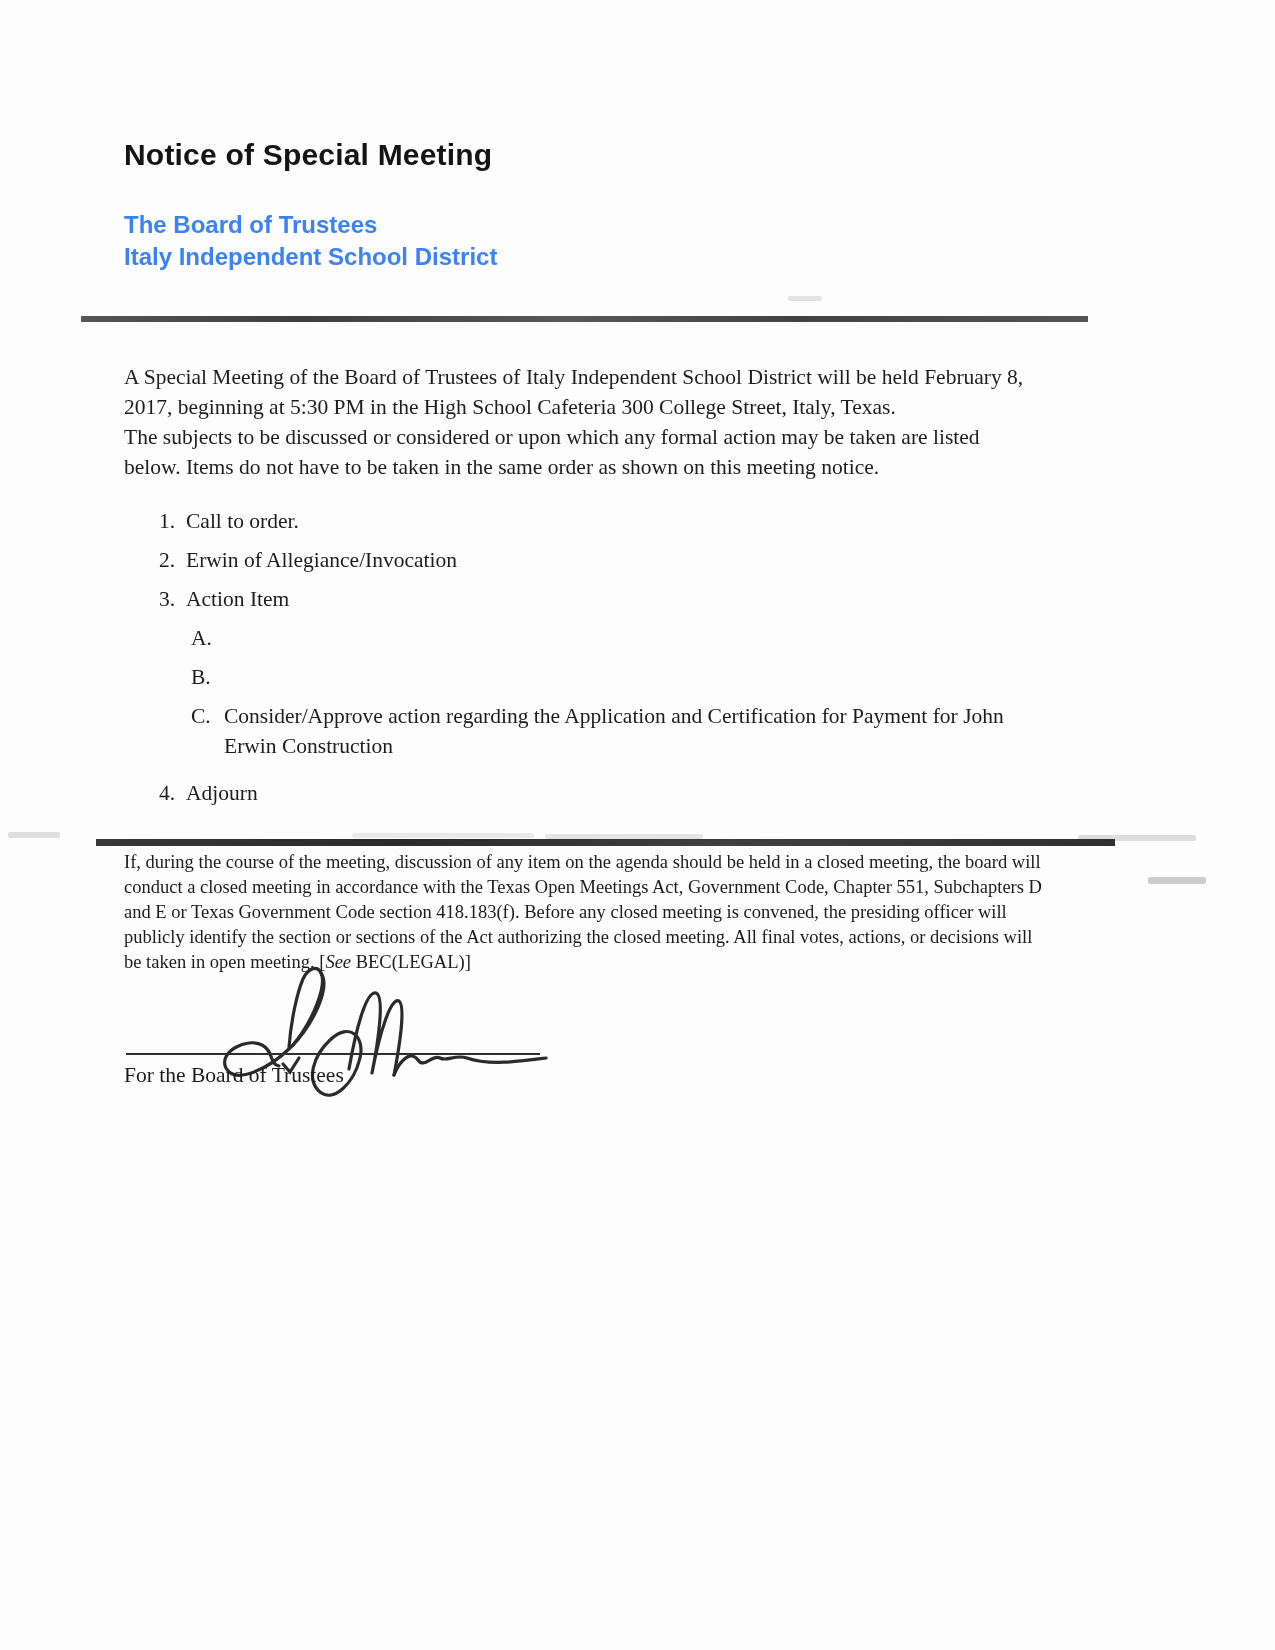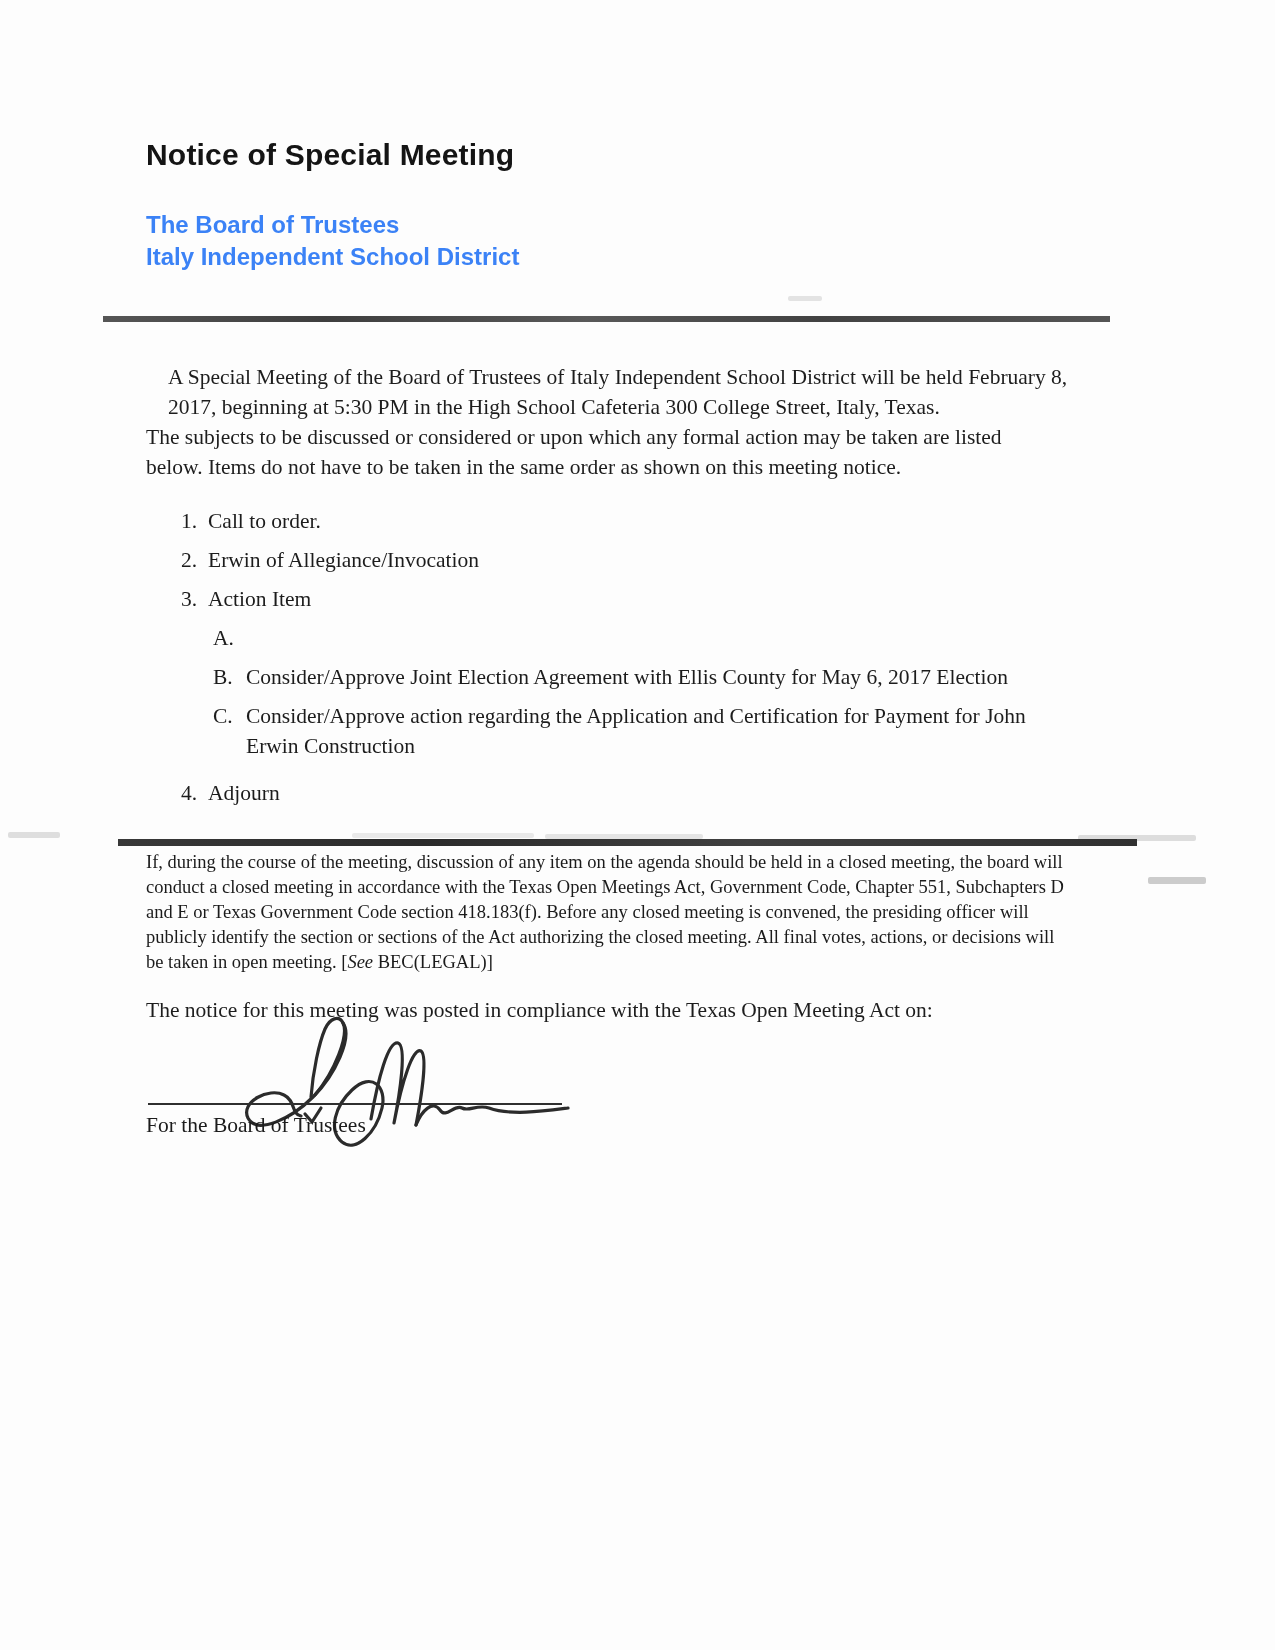--- a/index.html
+++ b/index.html
@@ -6,21 +6,21 @@
   html,body { background:#e8e8e8; }
   .page {
     position:relative;
     width:1275px; height:1650px;
     background:#fdfdfd;
     overflow:hidden;
     font-family:"Liberation Serif", serif;
     color:#1c1c1c;
   }
   .content {
-    position:absolute; left:146px; top:138px; width:1000px;
+    position:absolute; left:124px; top:138px; width:1000px;
   }
   .doc-title {
     font-family:"Liberation Sans", sans-serif;
     font-weight:bold; font-size:30px; line-height:34px;
     color:#141414; letter-spacing:0.2px;
   }
   .doc-subtitle {
     margin-top:37px;
     font-family:"Liberation Sans", sans-serif;
     font-weight:bold; font-size:24px; line-height:32px;
@@ -31,21 +31,21 @@
     margin-left:-43px; width:1007px; margin-top:43px;
     background:linear-gradient(90deg,#565656,#3e3e3e 22%,#595959 48%,#424242 71%,#555555 100%);
   }
   .rule-bottom {
     margin-left:-28px; width:1019px; height:7px; margin-top:31px;
     background:linear-gradient(90deg,#383838,#2b2b2b 30%,#404040 62%,#303030 100%);
   }
   .body-par {
     font-size:21.5px; line-height:30px; color:#1d1d1d;
   }
-  .intro-par { margin-top:40px; width:918px;margin-left:22px; }
+  .intro-par { margin-top:40px; width:918px; }
   .subjects-par { width:910px; }
   .agenda { margin-top:24px; }
   .agenda-item { display:flex; margin-bottom:9px; font-size:21.5px; line-height:30px; }
   .agenda-item .num { width:27px; flex:none; }
   .agenda-item.level-1 { margin-left:35px; }
   .agenda-item.level-2 { margin-left:67px; }
   .agenda-item.level-2 .num { width:33px; }
   .agenda-item.level-2 .item-text { width:800px; }
   .agenda-item.last { margin-top:17px; }
   .legal-par {
@@ -112,40 +112,38 @@
         <span class="num">3.</span>
         <span class="item-text">Action Item</span>
       </div>
 
       <div class="agenda-item level-2">
         <span class="num">A.</span>
       </div>
 
       <div class="agenda-item level-2">
         <span class="num">B.</span>
-        <span class="item-text">Consider/Approve Joint Election Agreement with Ellis County for May 6, 2017 Election</span>
       </div>
 
       <div class="agenda-item level-2">
         <span class="num">C.</span>
         <span class="item-text">Consider/Approve action regarding the Application and Certification for Payment for John Erwin Construction</span>
       </div>
 
       <div class="agenda-item level-1 last">
         <span class="num">4.</span>
         <span class="item-text">Adjourn</span>
       </div>
 
     </div>
 
     <div class="rule rule-bottom"></div>
 
     <p class="legal-par"><span>If, during the course of the meeting, discussion of any item on the agenda should be held in a closed meeting, the board will conduct a closed meeting in accordance with the Texas Open Meetings Act, Government Code, Chapter 551, Subchapters D and E or Texas Government Code section 418.183(f).  Before any closed meeting is convened, the presiding officer will publicly identify the section or sections of the Act authorizing the closed meeting. All final votes, actions, or decisions will be taken in open meeting. [</span><span class="see-it">See</span><span> BEC(LEGAL)]</span></p>
 
-    <p class="body-par posted-par">The notice for this meeting was posted in compliance with the Texas Open Meeting Act on:</p>
 
     <div class="signature-area">
 
       <svg class="sig-svg" viewBox="0 0 400 150" fill="none" stroke="#2b2b2b" stroke-width="3.2" stroke-linecap="round" stroke-linejoin="round">
 
         <path d="M88,84 C90,58 96,30 102,16 C107,5 116,2 120,10 C126,22 112,58 92,82"></path>
 
         <path d="M120,10 C130,24 112,62 90,84 C68,106 34,122 25,105 C17,89 46,74 61,82 C73,88 68,101 78,103"></path>
         <path d="M82,101 L89,109 L98,95"></path>
 

